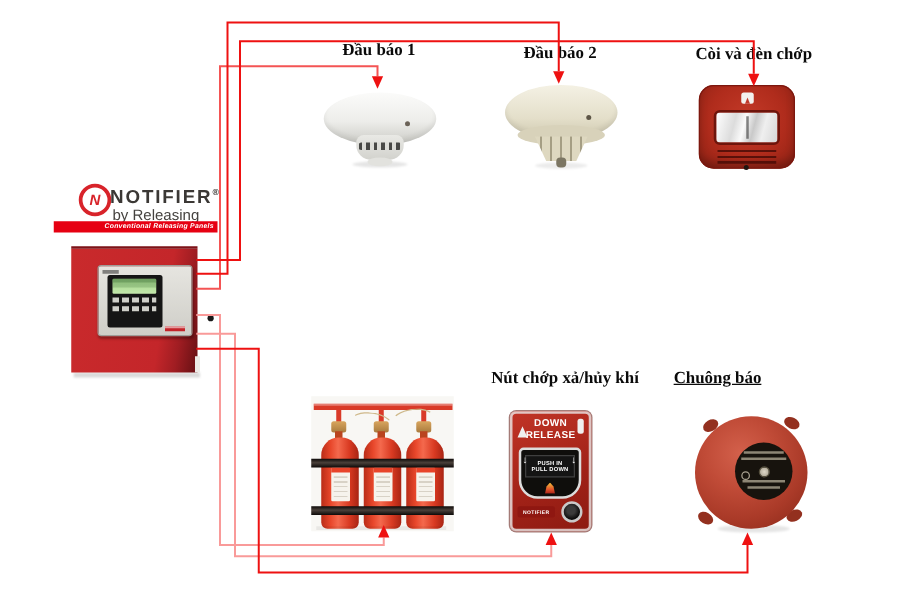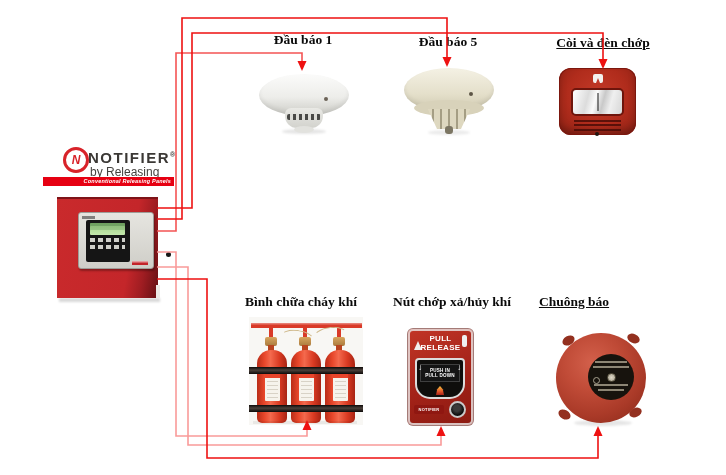--- a/index.html
+++ b/index.html
@@ -143,23 +143,22 @@
     <path d="M157,279 H207 V458 H598 V436" stroke="#ee1111"></path>
     <polygon points="302,71 297.5,61 306.5,61" fill="#ee1111"></polygon>
     <polygon points="447,67 442.5,57 451.5,57" fill="#ee1111"></polygon>
     <polygon points="603,69 598.5,59 607.5,59" fill="#ee1111"></polygon>
     <polygon points="307,420 302.5,430 311.5,430" fill="#ee1111"></polygon>
     <polygon points="441,426 436.5,436 445.5,436" fill="#ee1111"></polygon>
     <polygon points="598,426 593.5,436 602.5,436" fill="#ee1111"></polygon>
   </svg>
 
   <div class="lbl" style="left:303px;top:32px;">Đầu báo 1</div>
-  <div class="lbl" style="left:448px;top:34px;">Đầu báo 5</div>
-  <div class="lbl" style="left:603px;top:35px;text-decoration:underline;">Còi và đèn chớp</div>
-  <div class="lbl" style="left:301px;top:294px;">Bình chữa cháy khí</div>
+  <div class="lbl" style="left:448px;top:34px;">Đầu báo 2</div>
+  <div class="lbl" style="left:603px;top:35px;">Còi và đèn chớp</div>
   <div class="lbl" style="left:452px;top:294px;">Nút chớp xả/hủy khí</div>
   <div class="lbl" style="left:574px;top:294px;text-decoration:underline;">Chuông báo</div>
 
   <div class="abs brand">
     <div class="abs brand-circle">N</div>
     <div class="abs brand-name"><span>NOTIFIER</span><span class="brand-reg">®</span></div>
     <div class="abs brand-byline">by Releasing</div>
     <div class="abs brand-banner">Conventional Releasing Panels</div>
   </div>
 
@@ -242,21 +241,21 @@
     <div class="abs strap" style="top:50px;"></div>
     <div class="abs strap" style="top:88px;"></div>
     <div class="abs ext-floor"></div>
   </div>
 
   <div class="abs pull">
     <div class="pull-body"></div>
     <div class="abs ps-flame"></div>
     <div class="abs ps-ext-icon"></div>
     <div class="abs ps-title">
-      <div>PULL</div>
+      <div>DOWN</div>
       <div>RELEASE</div>
     </div>
     <div class="abs ps-module">
       <div class="abs ps-handle">
         <div>PUSH IN</div>
         <div>PULL DOWN</div>
       </div>
       <span class="abs ps-arrow" style="left:1px;">↓</span>
       <span class="abs ps-arrow" style="left:40px;">↓</span>
       <div class="abs ps-emblem"></div>

